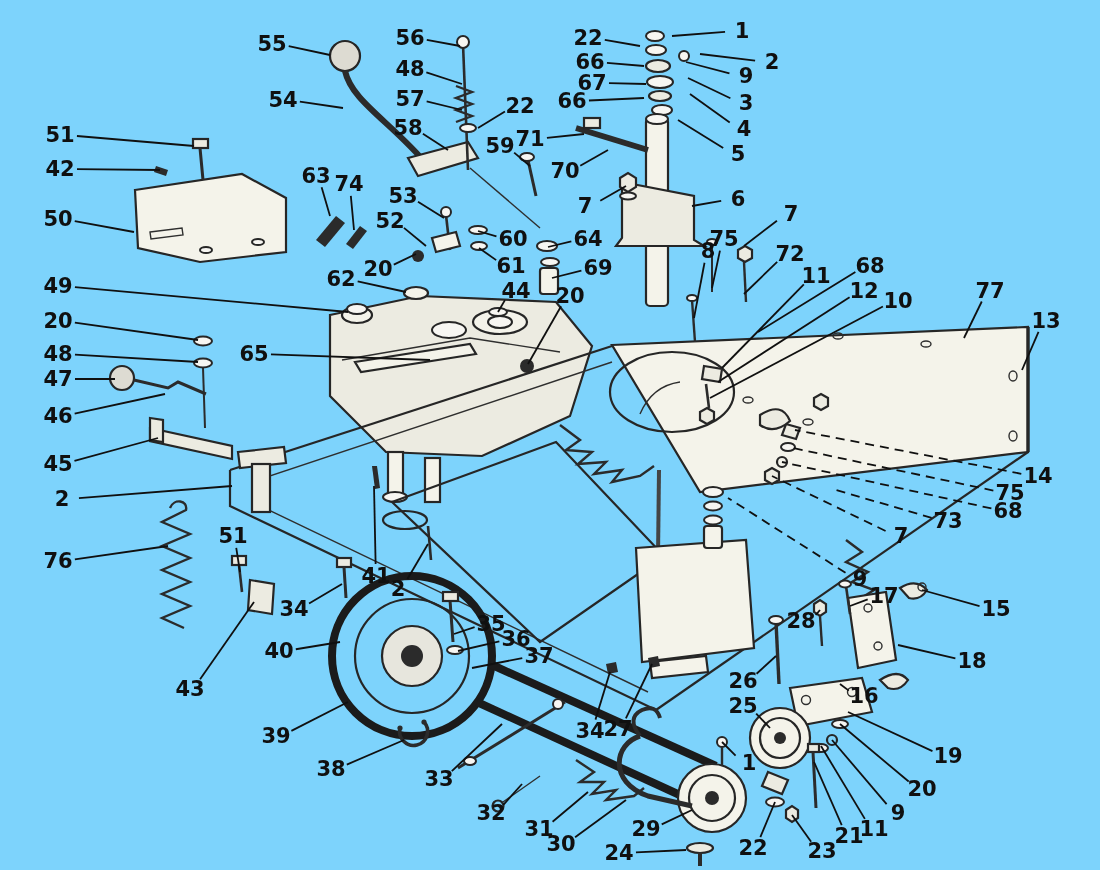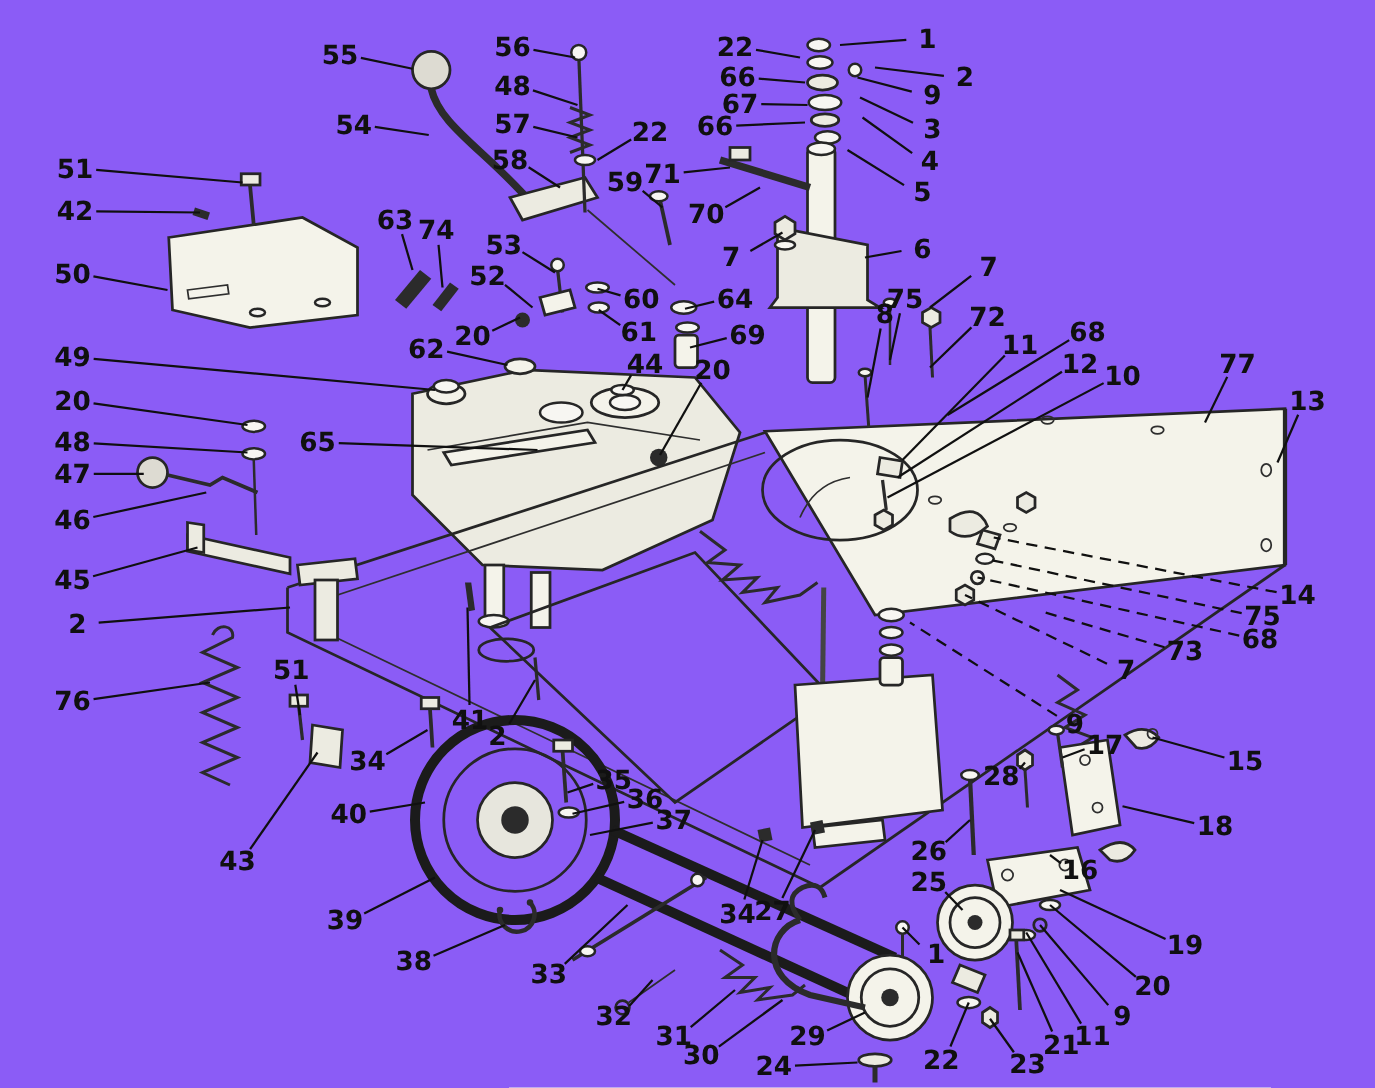--- a/index.html
+++ b/index.html
@@ -1,18 +1,18 @@
 <!DOCTYPE html>
 <html><head>
 <meta charset="utf-8">
 <style>
   html,body{margin:0;padding:0;background:#e9e9e6;}
   .stage{
     position:relative;width:1100px;height:870px;margin:0 auto;
-    background:#8b5cf6;overflow:hidden;
+    background:#7dd3fc;overflow:hidden;
     font-family:"DejaVu Sans", sans-serif;
   }
   svg{display:block;}
   .callout{
     font-family:"DejaVu Sans", sans-serif;
     font-size:21px;font-weight:700;fill:#101010;text-anchor:middle;
   }
   .leader{stroke:#101010;stroke-width:1.8;fill:none;}
   .leader.dashed{stroke-dasharray:9 6;}
   .ol{fill:none;stroke:#262626;stroke-width:2.2;}

